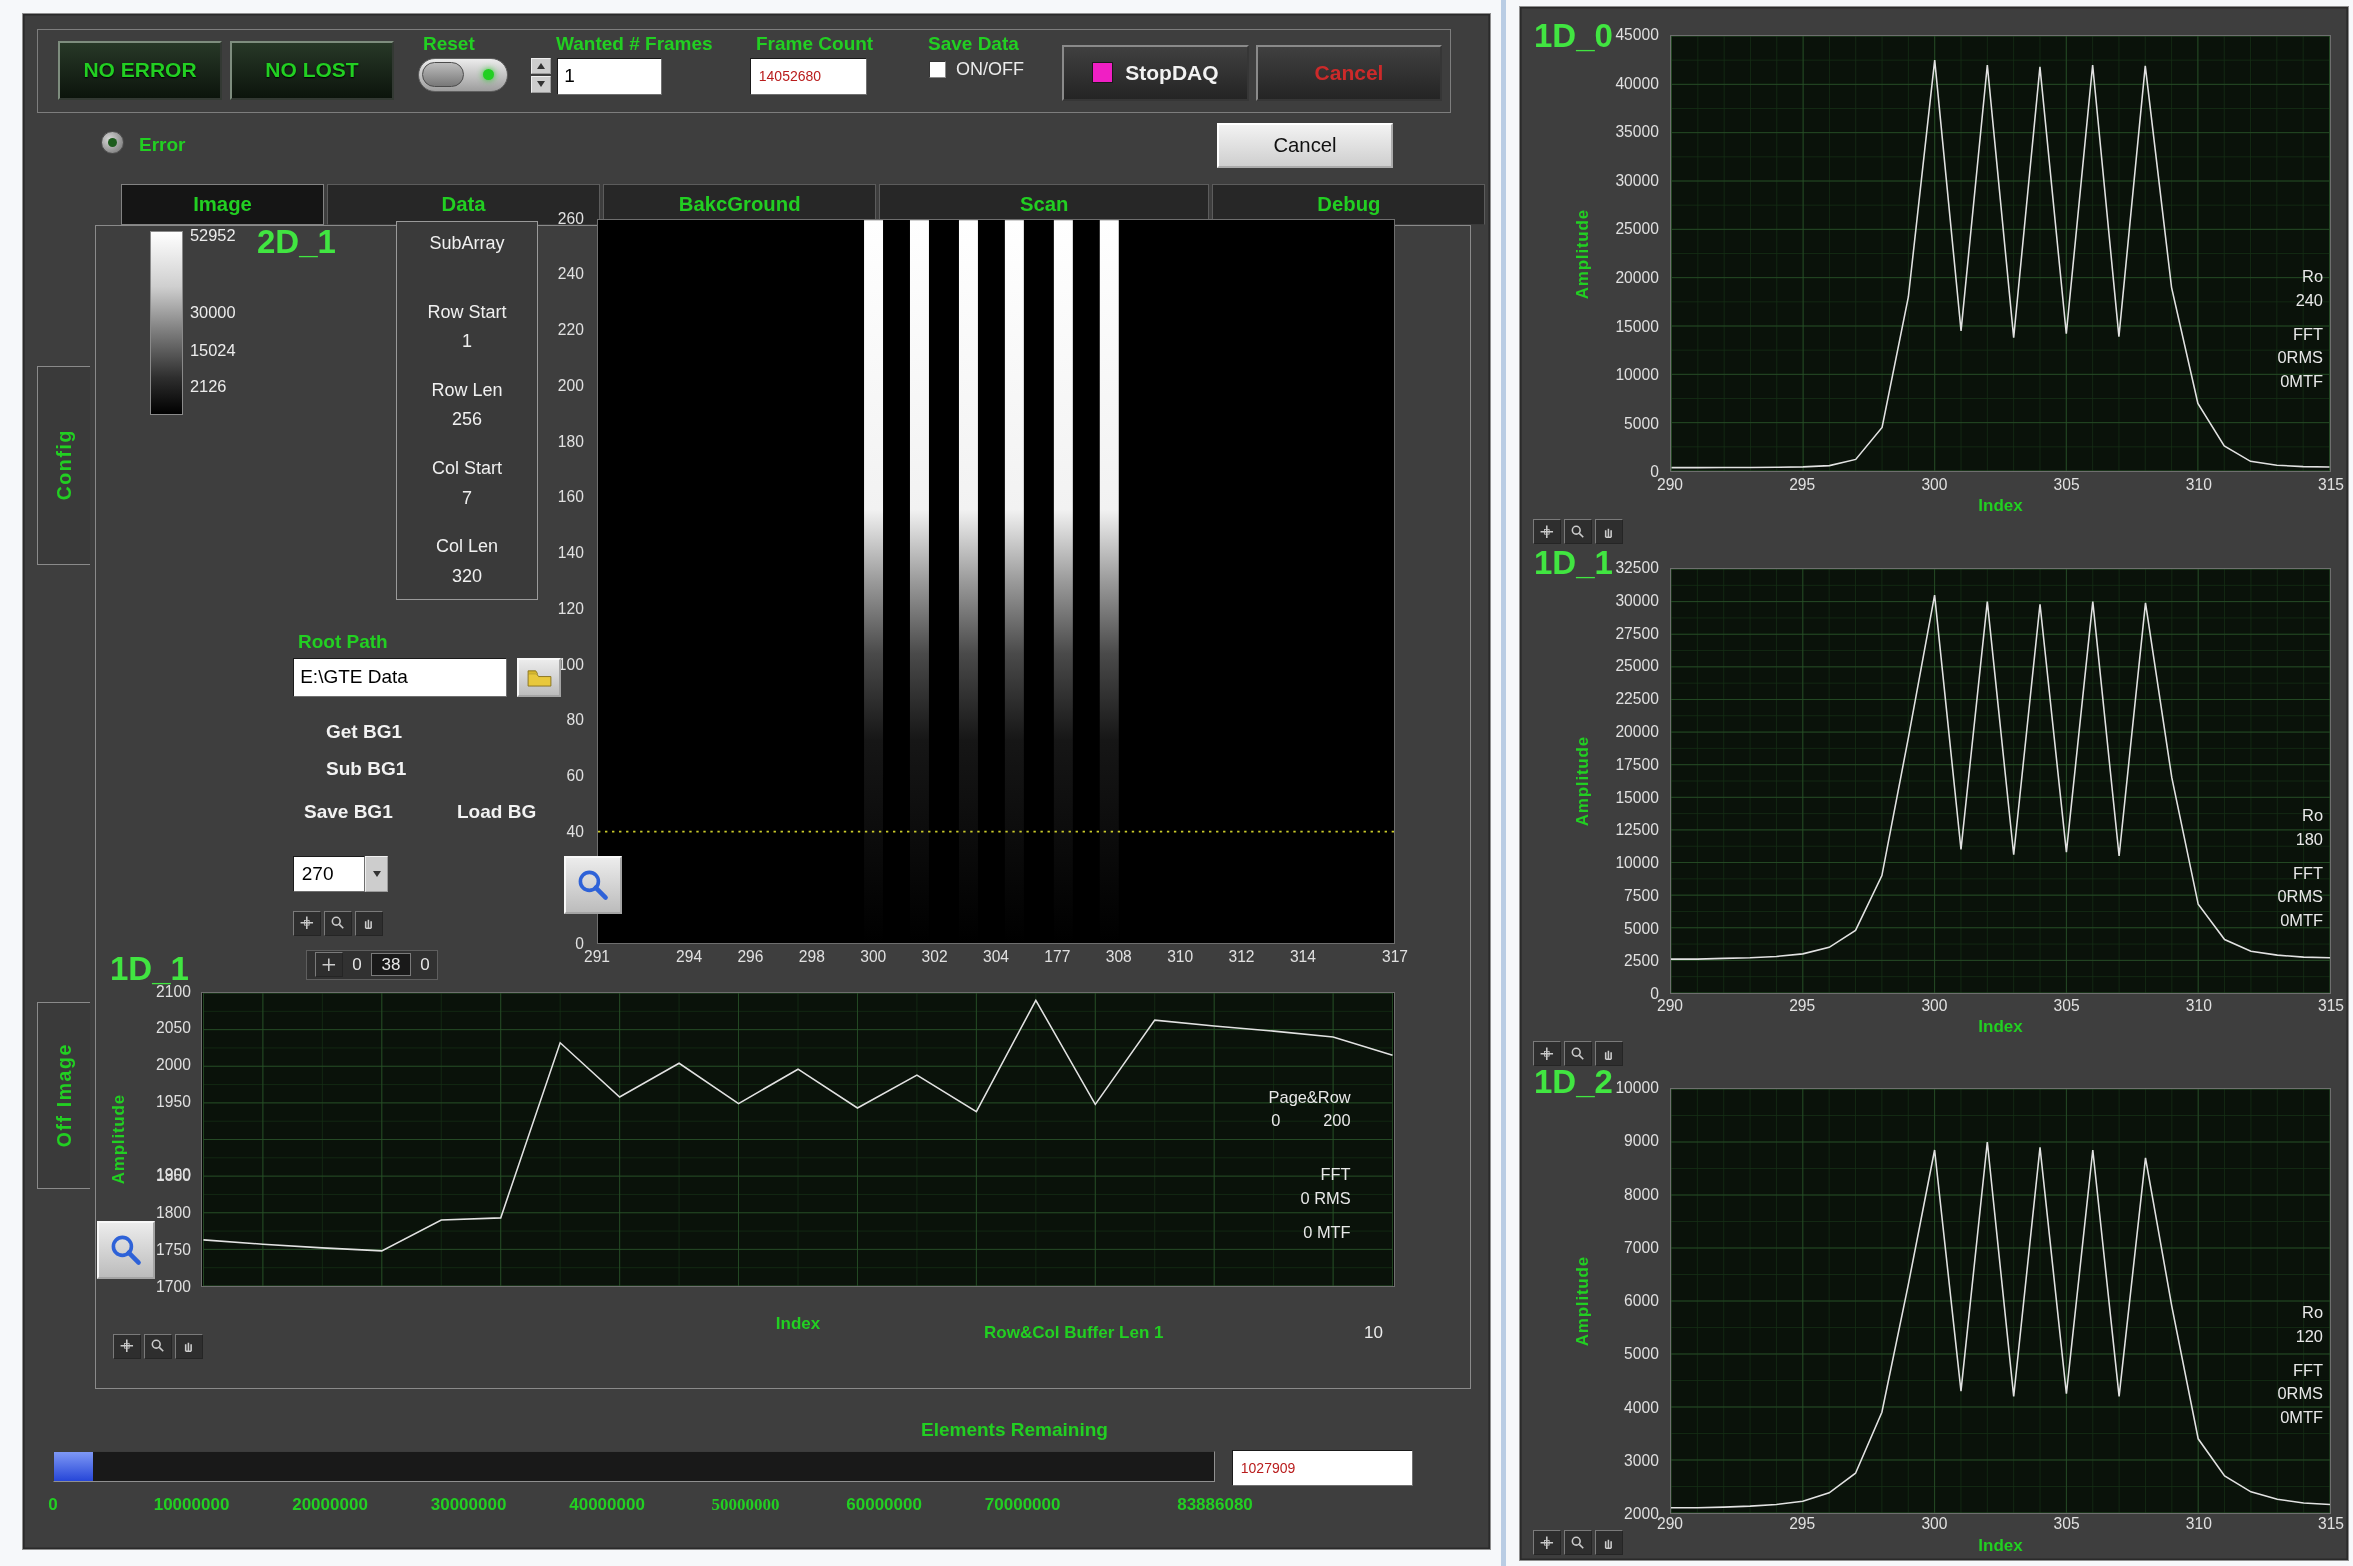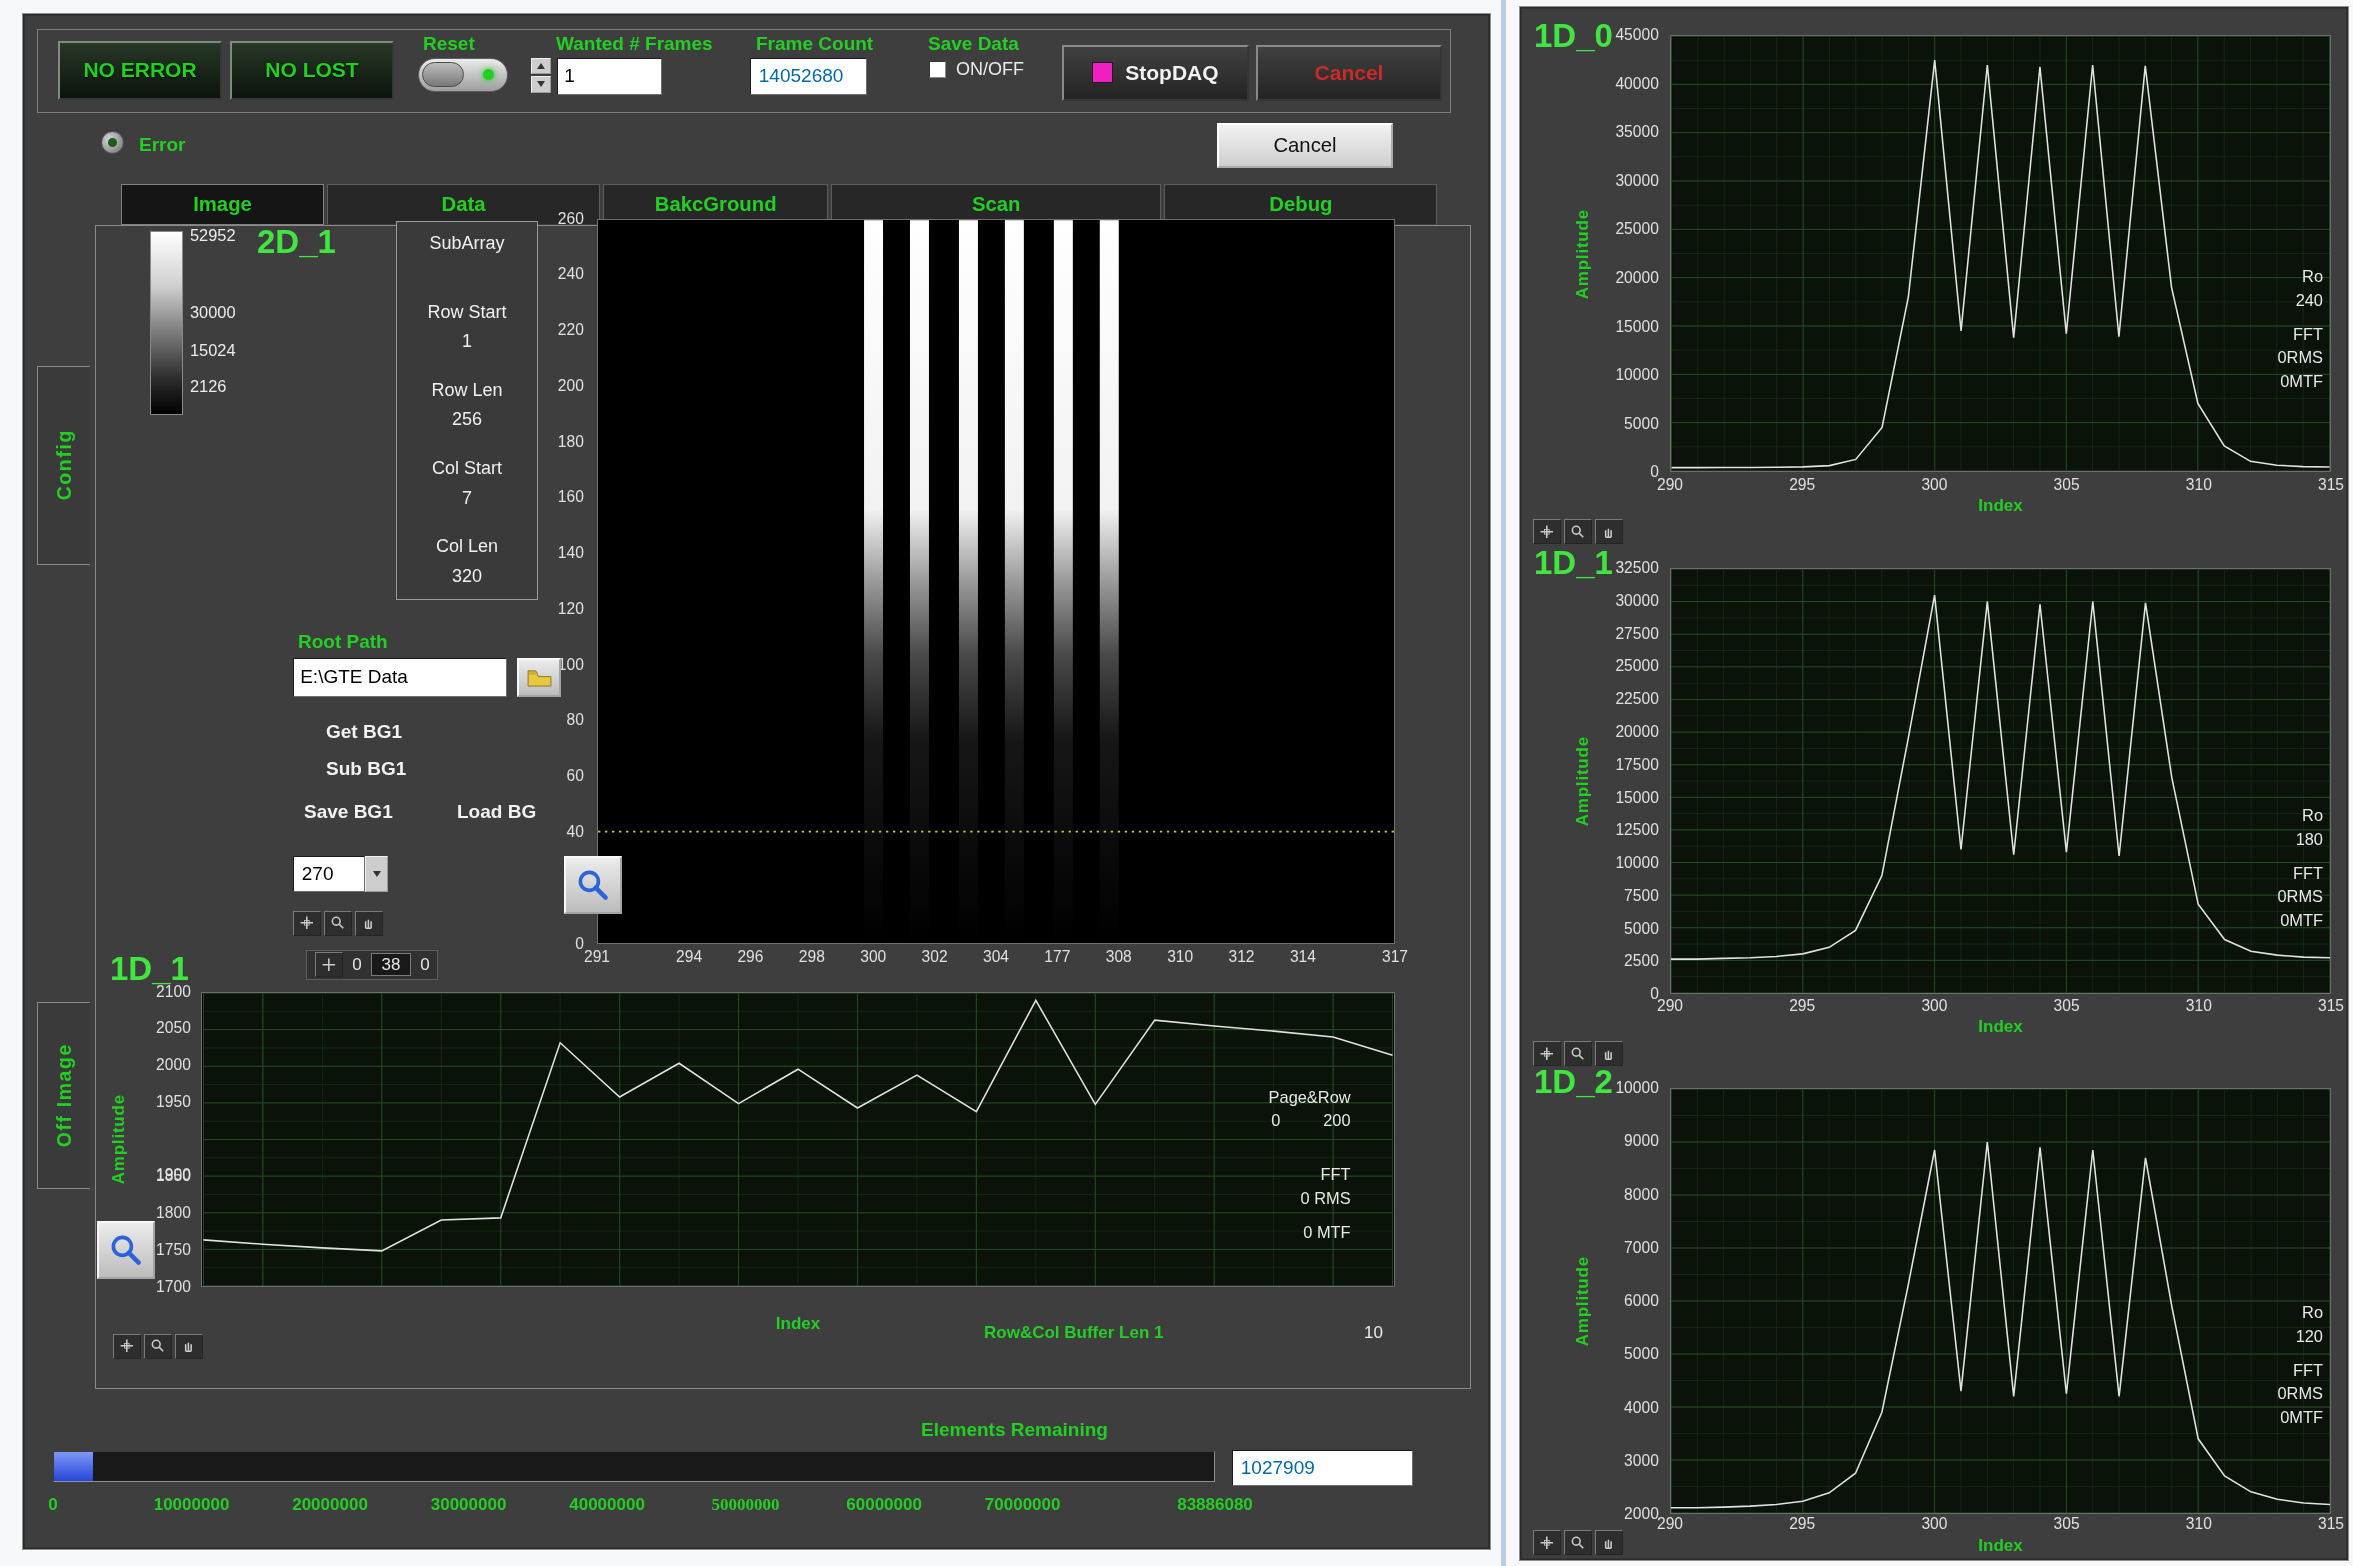--- a/index.html
+++ b/index.html
@@ -17,21 +17,21 @@
   .toggle{position:absolute;width:90px;height:34px;border-radius:17px;background:linear-gradient(#ececec,#9d9d9d);border:1.6px solid #5f5f5f;display:flex;align-items:center;padding:3.1px;cursor:pointer}
   .toggle .knob{width:42px;height:25px;border-radius:12.5px;background:linear-gradient(#bdbdbd,#787878);border:0.8px solid #4c4c4c}
   .toggle .led{width:11px;height:11px;border-radius:50%;background:var(--green);margin-left:19px;box-shadow:0 0 6.2px var(--green)}
   .led-round{position:absolute;width:23.4px;height:23.4px;border-radius:50%;background:radial-gradient(circle at 35% 35%,#d6d6d6,#6c6c6c);border:1.6px solid #4f4f4f;display:flex;align-items:center;justify-content:center}
   .led-round .dot{width:9.4px;height:9.4px;border-radius:50%;background:#1d5c1d}
   .spinner{position:absolute;display:flex;flex-direction:column;gap:2.3px}
   .spin-btn{width:20.3px;height:16.4px;background:#cdcdcd;border:1.6px outset #efefef;display:flex;align-items:center;justify-content:center;cursor:pointer}
   .tri-up{width:0;height:0;border-left:4.7px solid transparent;border-right:4.7px solid transparent;border-bottom:6.2px solid #333}
   .tri-down{width:0;height:0;border-left:4.7px solid transparent;border-right:4.7px solid transparent;border-top:6.2px solid #333}
   .text-input{position:absolute;background:#fff;color:#000;border:1.6px inset #6f6f6f;font-size:19px;font-family:"Liberation Sans",sans-serif;padding:0 6.2px}
-  .value-box{position:absolute;background:#fff;color:#0369a1;border:1.6px inset #6f6f6f;font-size:19px;display:flex;align-items:center;padding:0 7.8px}
+  .value-box{position:absolute;background:#fff;color:#b91c1c;border:1.6px inset #6f6f6f;font-size:14px;display:flex;align-items:center;padding:0 7.8px}
   .checkbox{position:absolute;width:17px;height:17px;background:#fff;border:1.6px inset #8a8a8a;cursor:pointer}
   .tabstrip{position:absolute;display:flex;gap:3.1px}
   .tab{height:41px;display:flex;align-items:center;justify-content:center;color:var(--green);font-weight:bold;font-size:20.3px;background:#272727;border:1.6px solid #5c5c5c;border-bottom-color:#3a3a3a;cursor:pointer}
   .tab.active{background:#151515;border-color:#828282}
   .page-frame{position:absolute;border:1.6px groove #8a8a8a}
   .side-tab{position:absolute;left:14px;width:53px;background:#3a3a3a;border:1.6px groove #8a8a8a;border-right:none;display:flex;align-items:center;justify-content:center;cursor:pointer}
   .vtext{writing-mode:vertical-rl;transform:rotate(180deg);color:var(--green);font-weight:bold;font-size:19.5px;letter-spacing:1.6px}
   .ramp{position:absolute;background:linear-gradient(#ffffff,#cfcfcf 30%,#7c7c7c 55%,#2e2e2e 80%,#000000);border:1.6px solid #8a8a8a}
   .ramp-label{position:absolute;color:#ececec;font-size:16.4px}
   .chart-title{position:absolute;color:var(--lime);font-weight:bold;font-size:33px;white-space:nowrap}
@@ -120,21 +120,21 @@
 
   <div class="led-round" style="left:78px;top:117px">
       <span class="dot"></span>
     </div>
   <div class="green-label" style="left:116px;top:120px">Error</div>
   <div class="light-btn" style="left:1194px;top:109px;width:176px;height:45px">Cancel</div>
 
   <div class="tabstrip" style="left:98px;top:170px">
     <div class="tab active" style="width:203px">Image</div>
     <div class="tab" style="width:273px">Data</div>
-    <div class="tab" style="width:225px">BakcGround</div>
+    <div class="tab" style="width:273px">BakcGround</div>
     <div class="tab" style="width:330px">Scan</div>
     <div class="tab" style="width:273px">Debug</div>
   </div>
 
   <div class="page-frame" style="left:72px;top:211px;width:1376px;height:1164px"></div>
 
   <div class="side-tab" style="top:352px;height:199px">
       <span class="vtext">Config</span>
     </div>
   <div class="side-tab" style="top:988px;height:187px">

